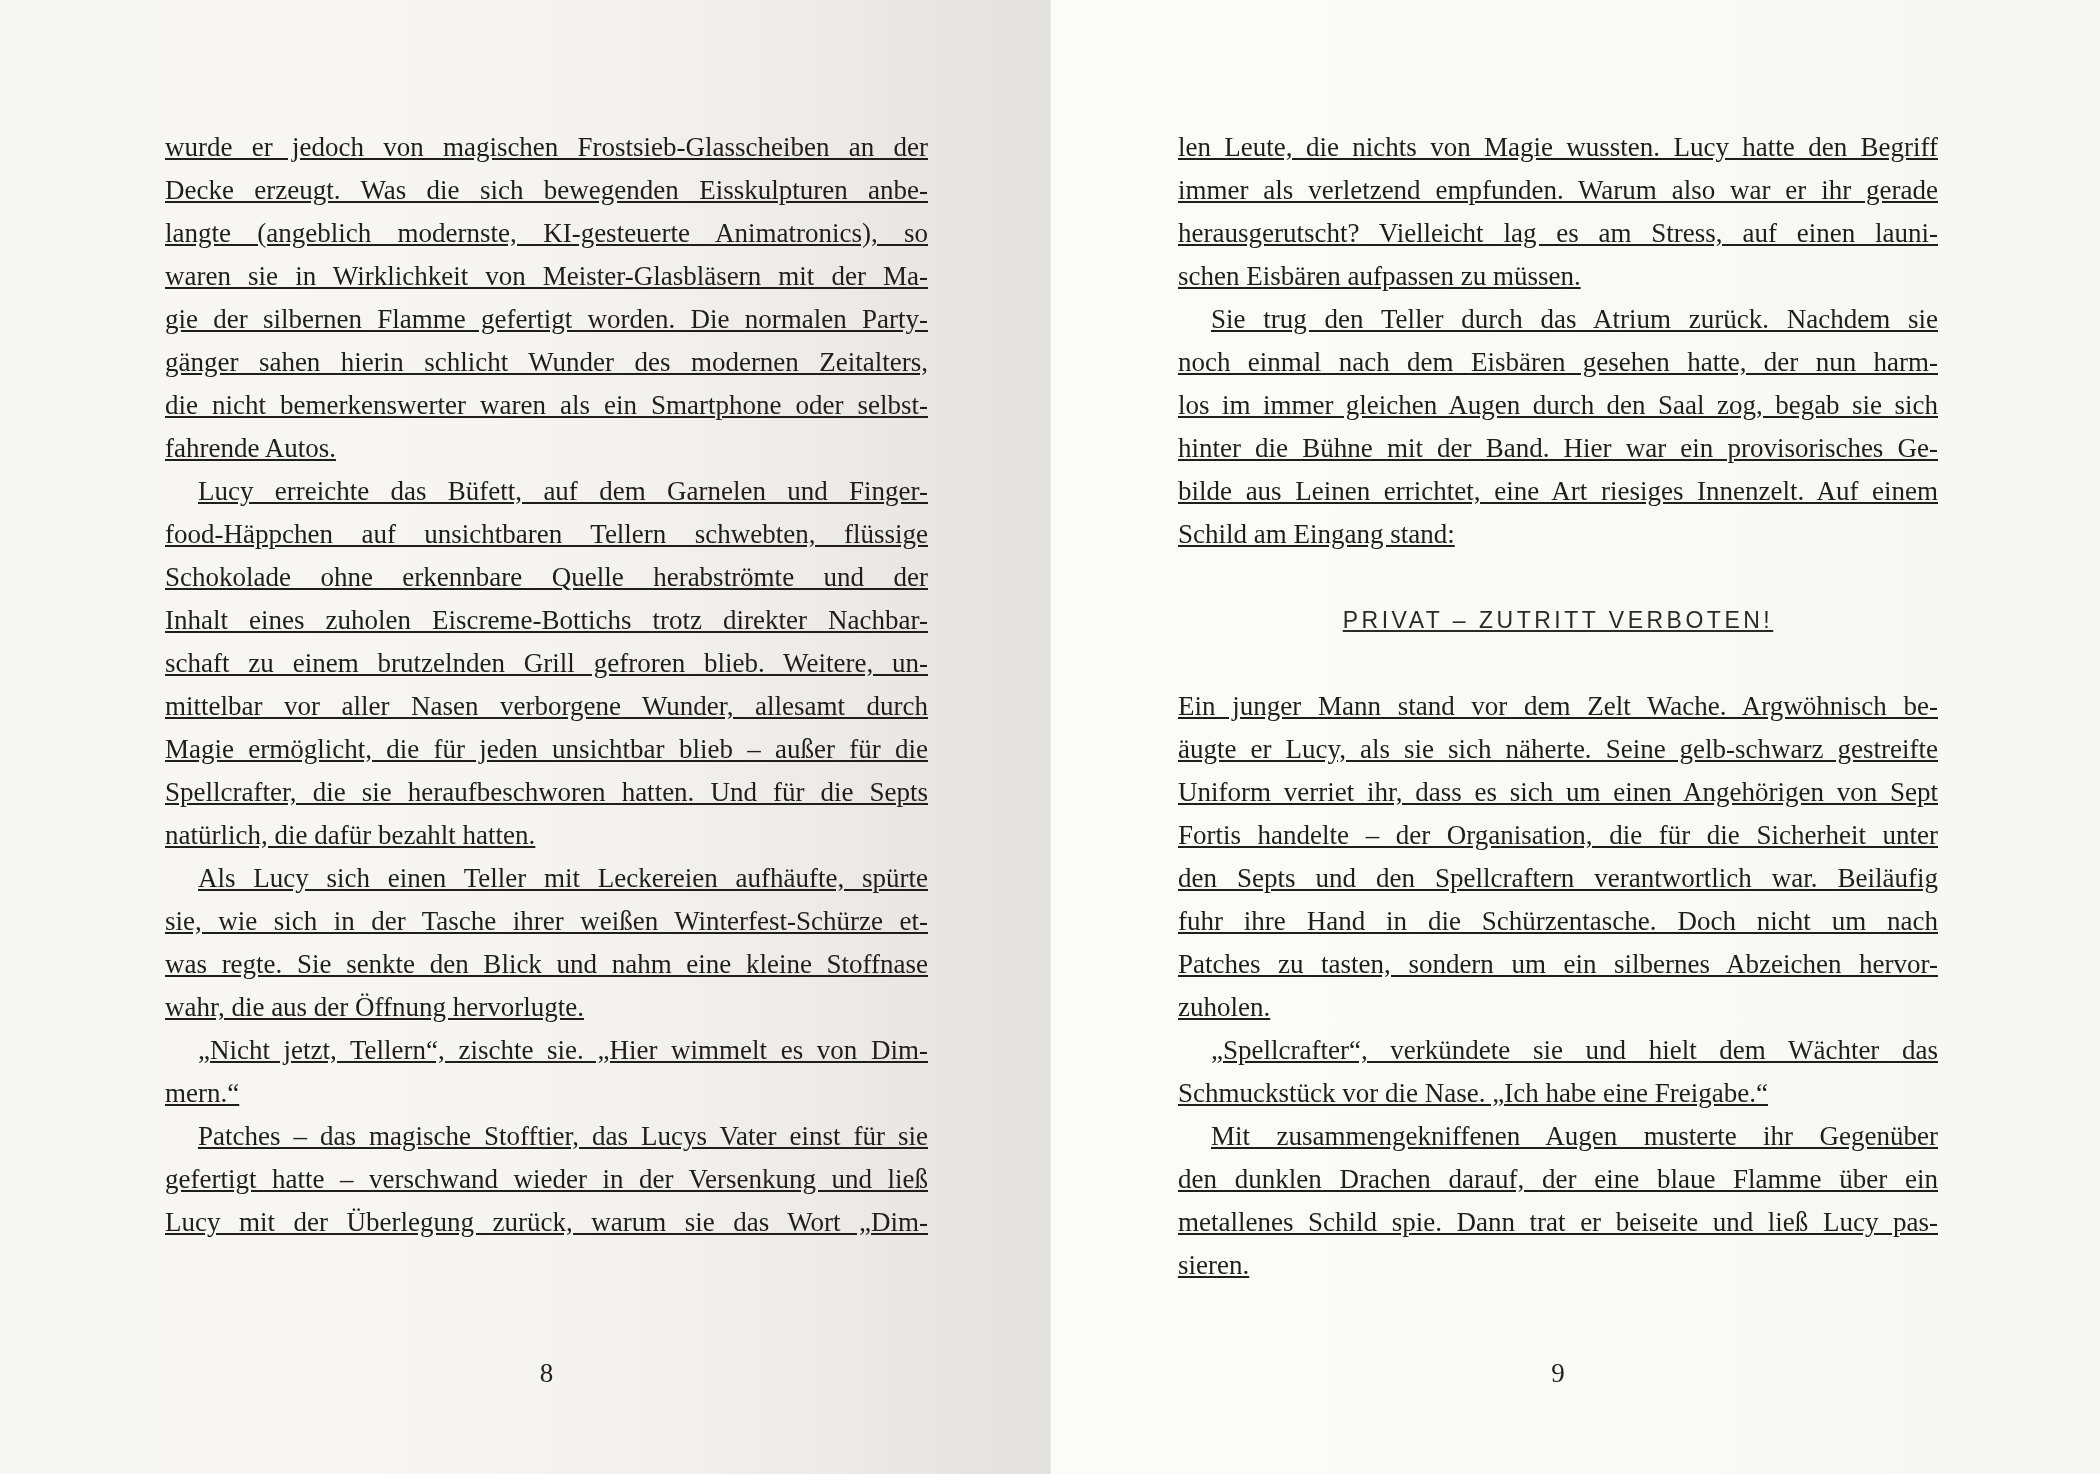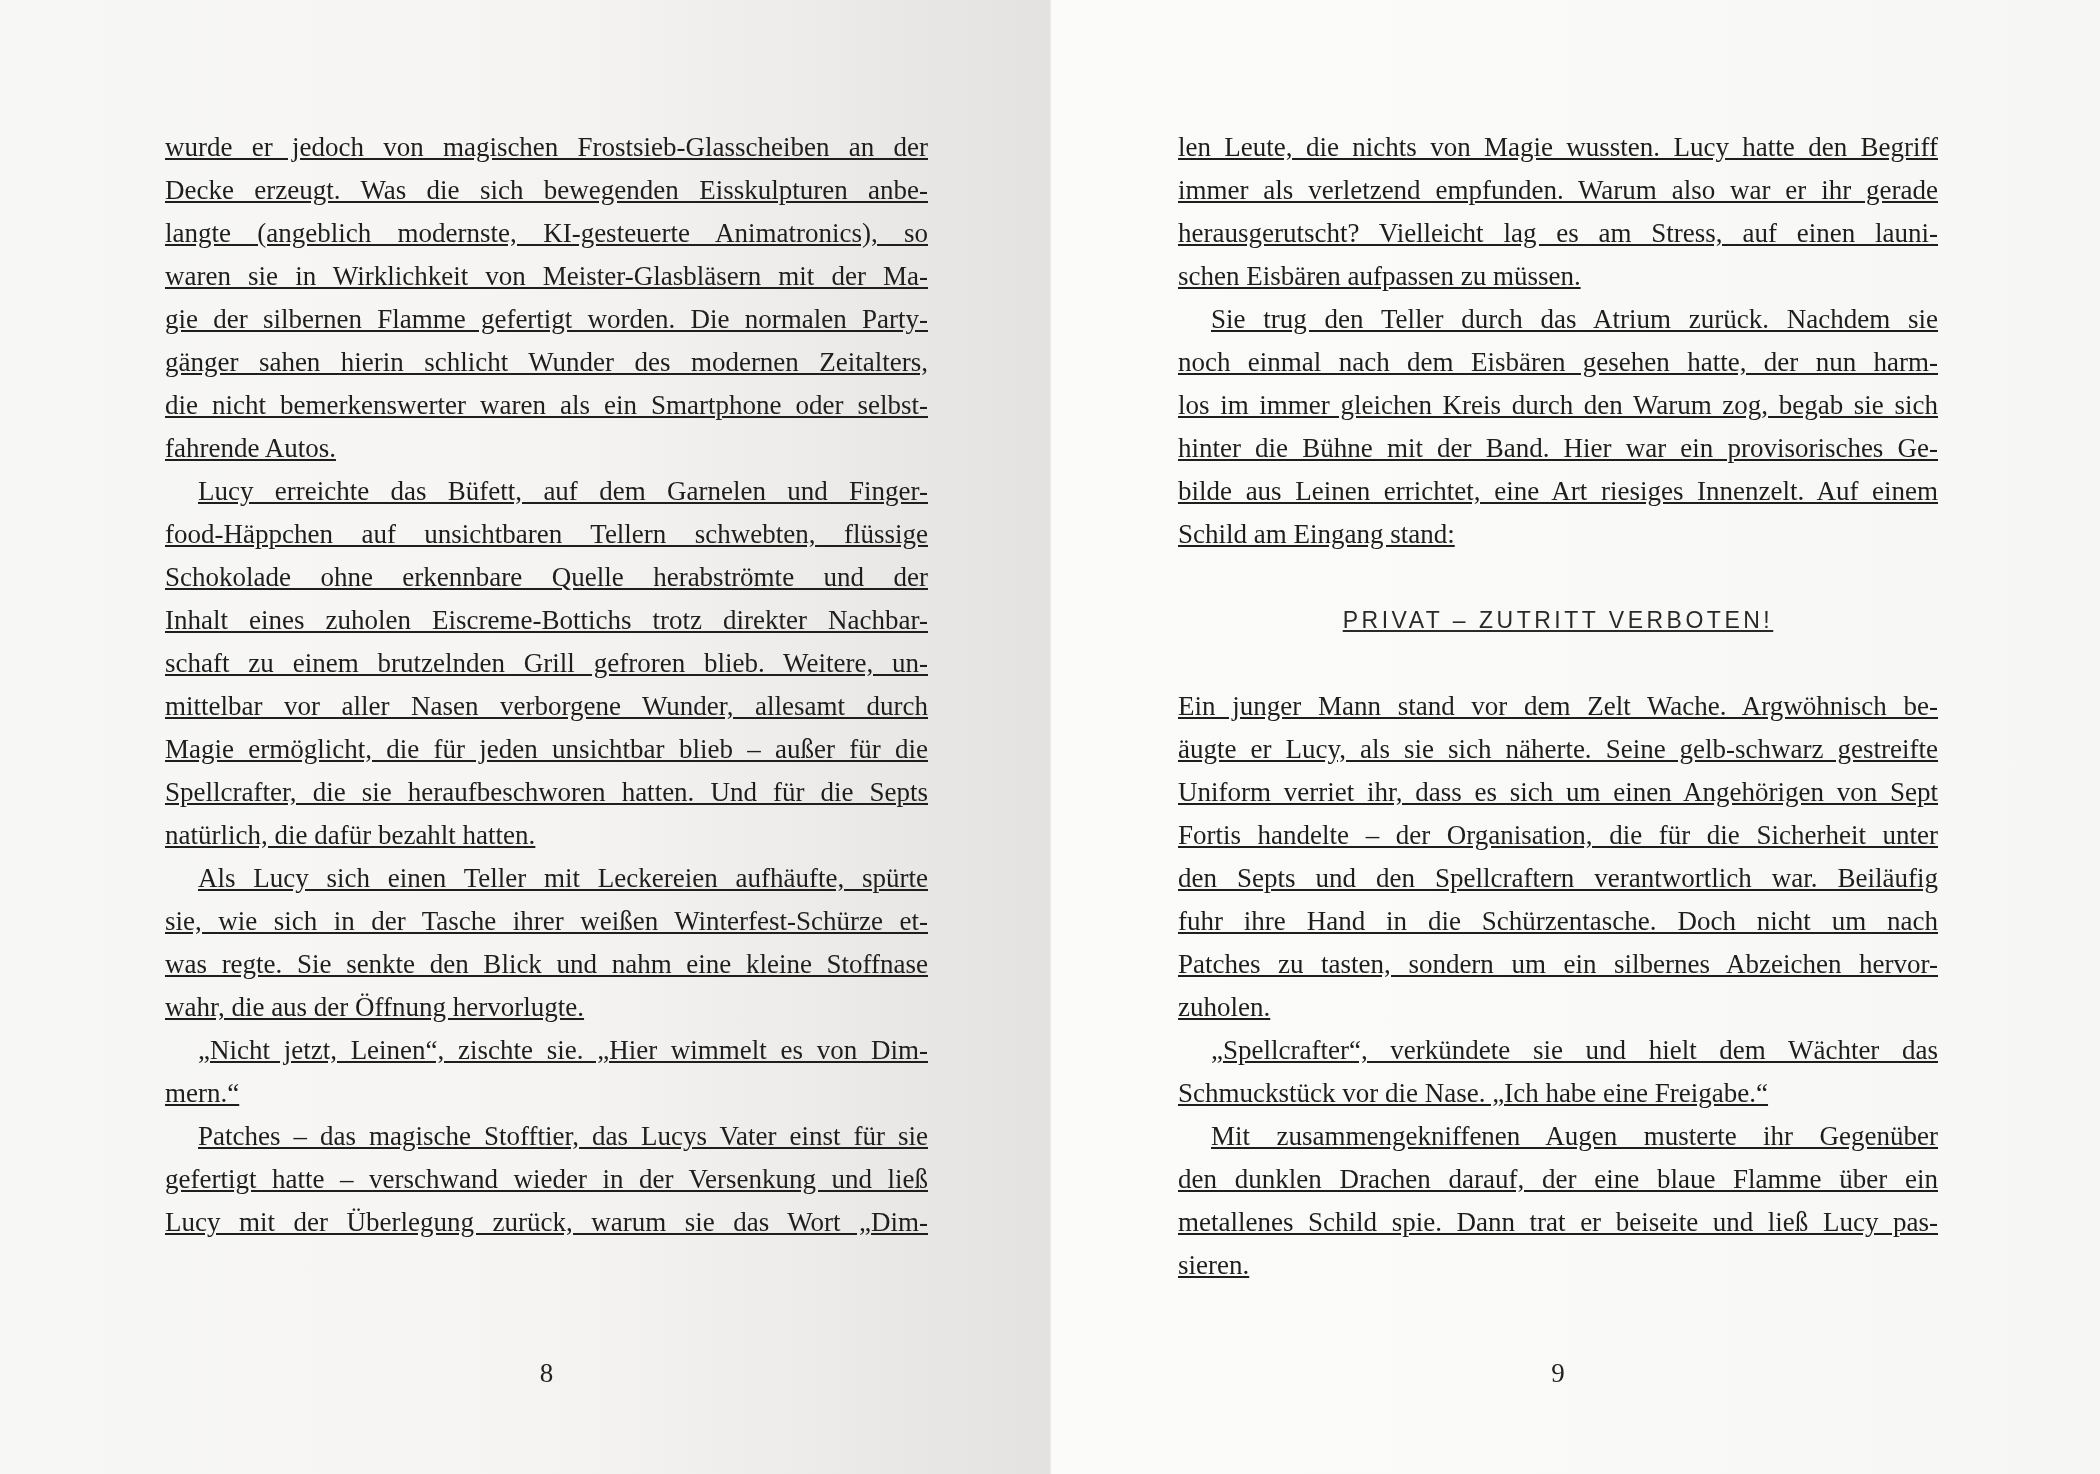--- a/index.html
+++ b/index.html
@@ -99,39 +99,39 @@
         <div class="line">Inhalt eines zuholen Eiscreme-Bottichs trotz direkter Nachbar-</div>
         <div class="line">schaft zu einem brutzelnden Grill gefroren blieb. Weitere, un-</div>
         <div class="line">mittelbar vor aller Nasen verborgene Wunder, allesamt durch</div>
         <div class="line">Magie ermöglicht, die für jeden unsichtbar blieb – außer für die</div>
         <div class="line">Spellcrafter, die sie heraufbeschworen hatten. Und für die Septs</div>
         <div class="line end">natürlich, die dafür bezahlt hatten.</div>
         <div class="line indent">Als Lucy sich einen Teller mit Leckereien aufhäufte, spürte</div>
         <div class="line">sie, wie sich in der Tasche ihrer weißen Winterfest-Schürze et-</div>
         <div class="line">was regte. Sie senkte den Blick und nahm eine kleine Stoffnase</div>
         <div class="line end">wahr, die aus der Öffnung hervorlugte.</div>
-        <div class="line indent">„Nicht jetzt, Leinen“, zischte sie. „Hier wimmelt es von Dim-</div>
+        <div class="line indent">„Nicht jetzt, Tellern“, zischte sie. „Hier wimmelt es von Dim-</div>
         <div class="line end">mern.“</div>
         <div class="line indent">Patches – das magische Stofftier, das Lucys Vater einst für sie</div>
         <div class="line">gefertigt hatte – verschwand wieder in der Versenkung und ließ</div>
         <div class="line">Lucy mit der Überlegung zurück, warum sie das Wort „Dim-</div>
       </div>
     <div class="page-number">8</div>
   </section>
 
   <section class="page page-right">
     <div class="textblock">
 
     <div class="line">len Leute, die nichts von Magie wussten. Lucy hatte den Begriff</div>
         <div class="line">immer als verletzend empfunden. Warum also war er ihr gerade</div>
         <div class="line">herausgerutscht? Vielleicht lag es am Stress, auf einen launi-</div>
         <div class="line end">schen Eisbären aufpassen zu müssen.</div>
         <div class="line indent">Sie trug den Teller durch das Atrium zurück. Nachdem sie</div>
         <div class="line">noch einmal nach dem Eisbären gesehen hatte, der nun harm-</div>
-        <div class="line">los im immer gleichen Kreis durch den Warum zog, begab sie sich</div>
+        <div class="line">los im immer gleichen Augen durch den Saal zog, begab sie sich</div>
         <div class="line">hinter die Bühne mit der Band. Hier war ein provisorisches Ge-</div>
         <div class="line">bilde aus Leinen errichtet, eine Art riesiges Innenzelt. Auf einem</div>
         <div class="line end">Schild am Eingang stand:</div>
         <div class="line blank"></div>
         <div class="line heading">PRIVAT – ZUTRITT VERBOTEN!</div>
         <div class="line blank"></div>
         <div class="line">Ein junger Mann stand vor dem Zelt Wache. Argwöhnisch be-</div>
         <div class="line">äugte er Lucy, als sie sich näherte. Seine gelb-schwarz gestreifte</div>
         <div class="line">Uniform verriet ihr, dass es sich um einen Angehörigen von Sept</div>
         <div class="line">Fortis handelte – der Organisation, die für die Sicherheit unter</div>

